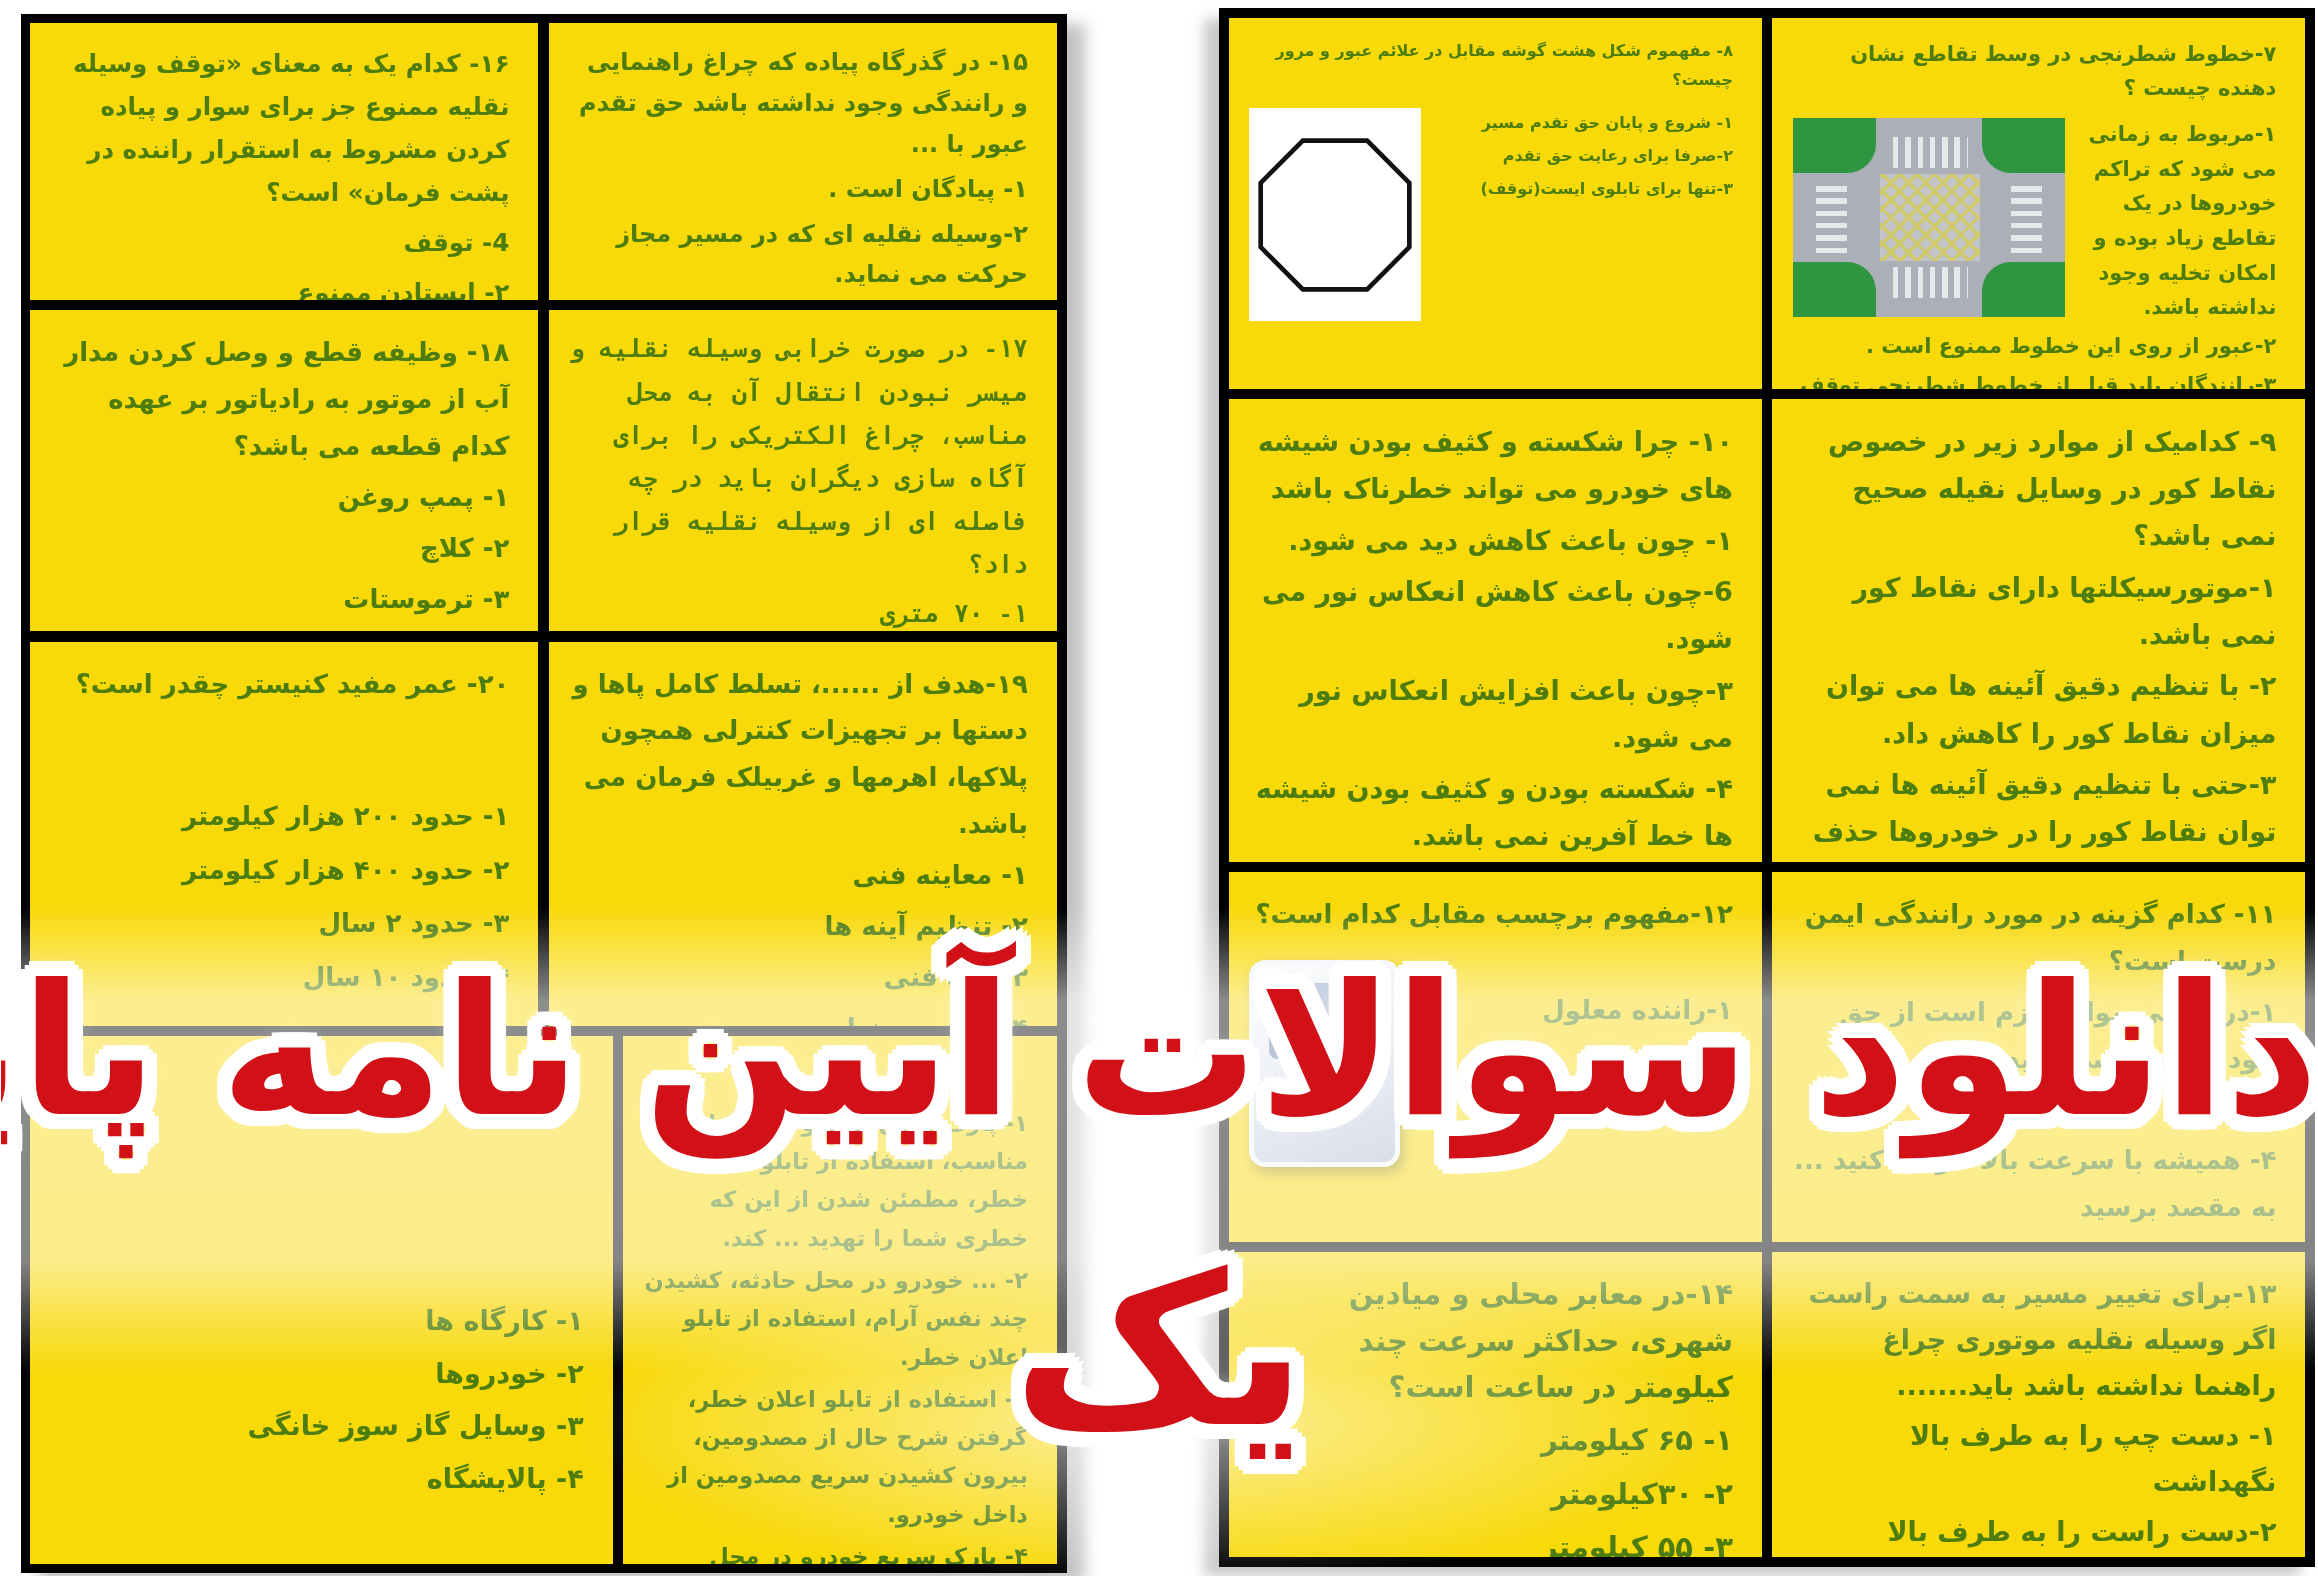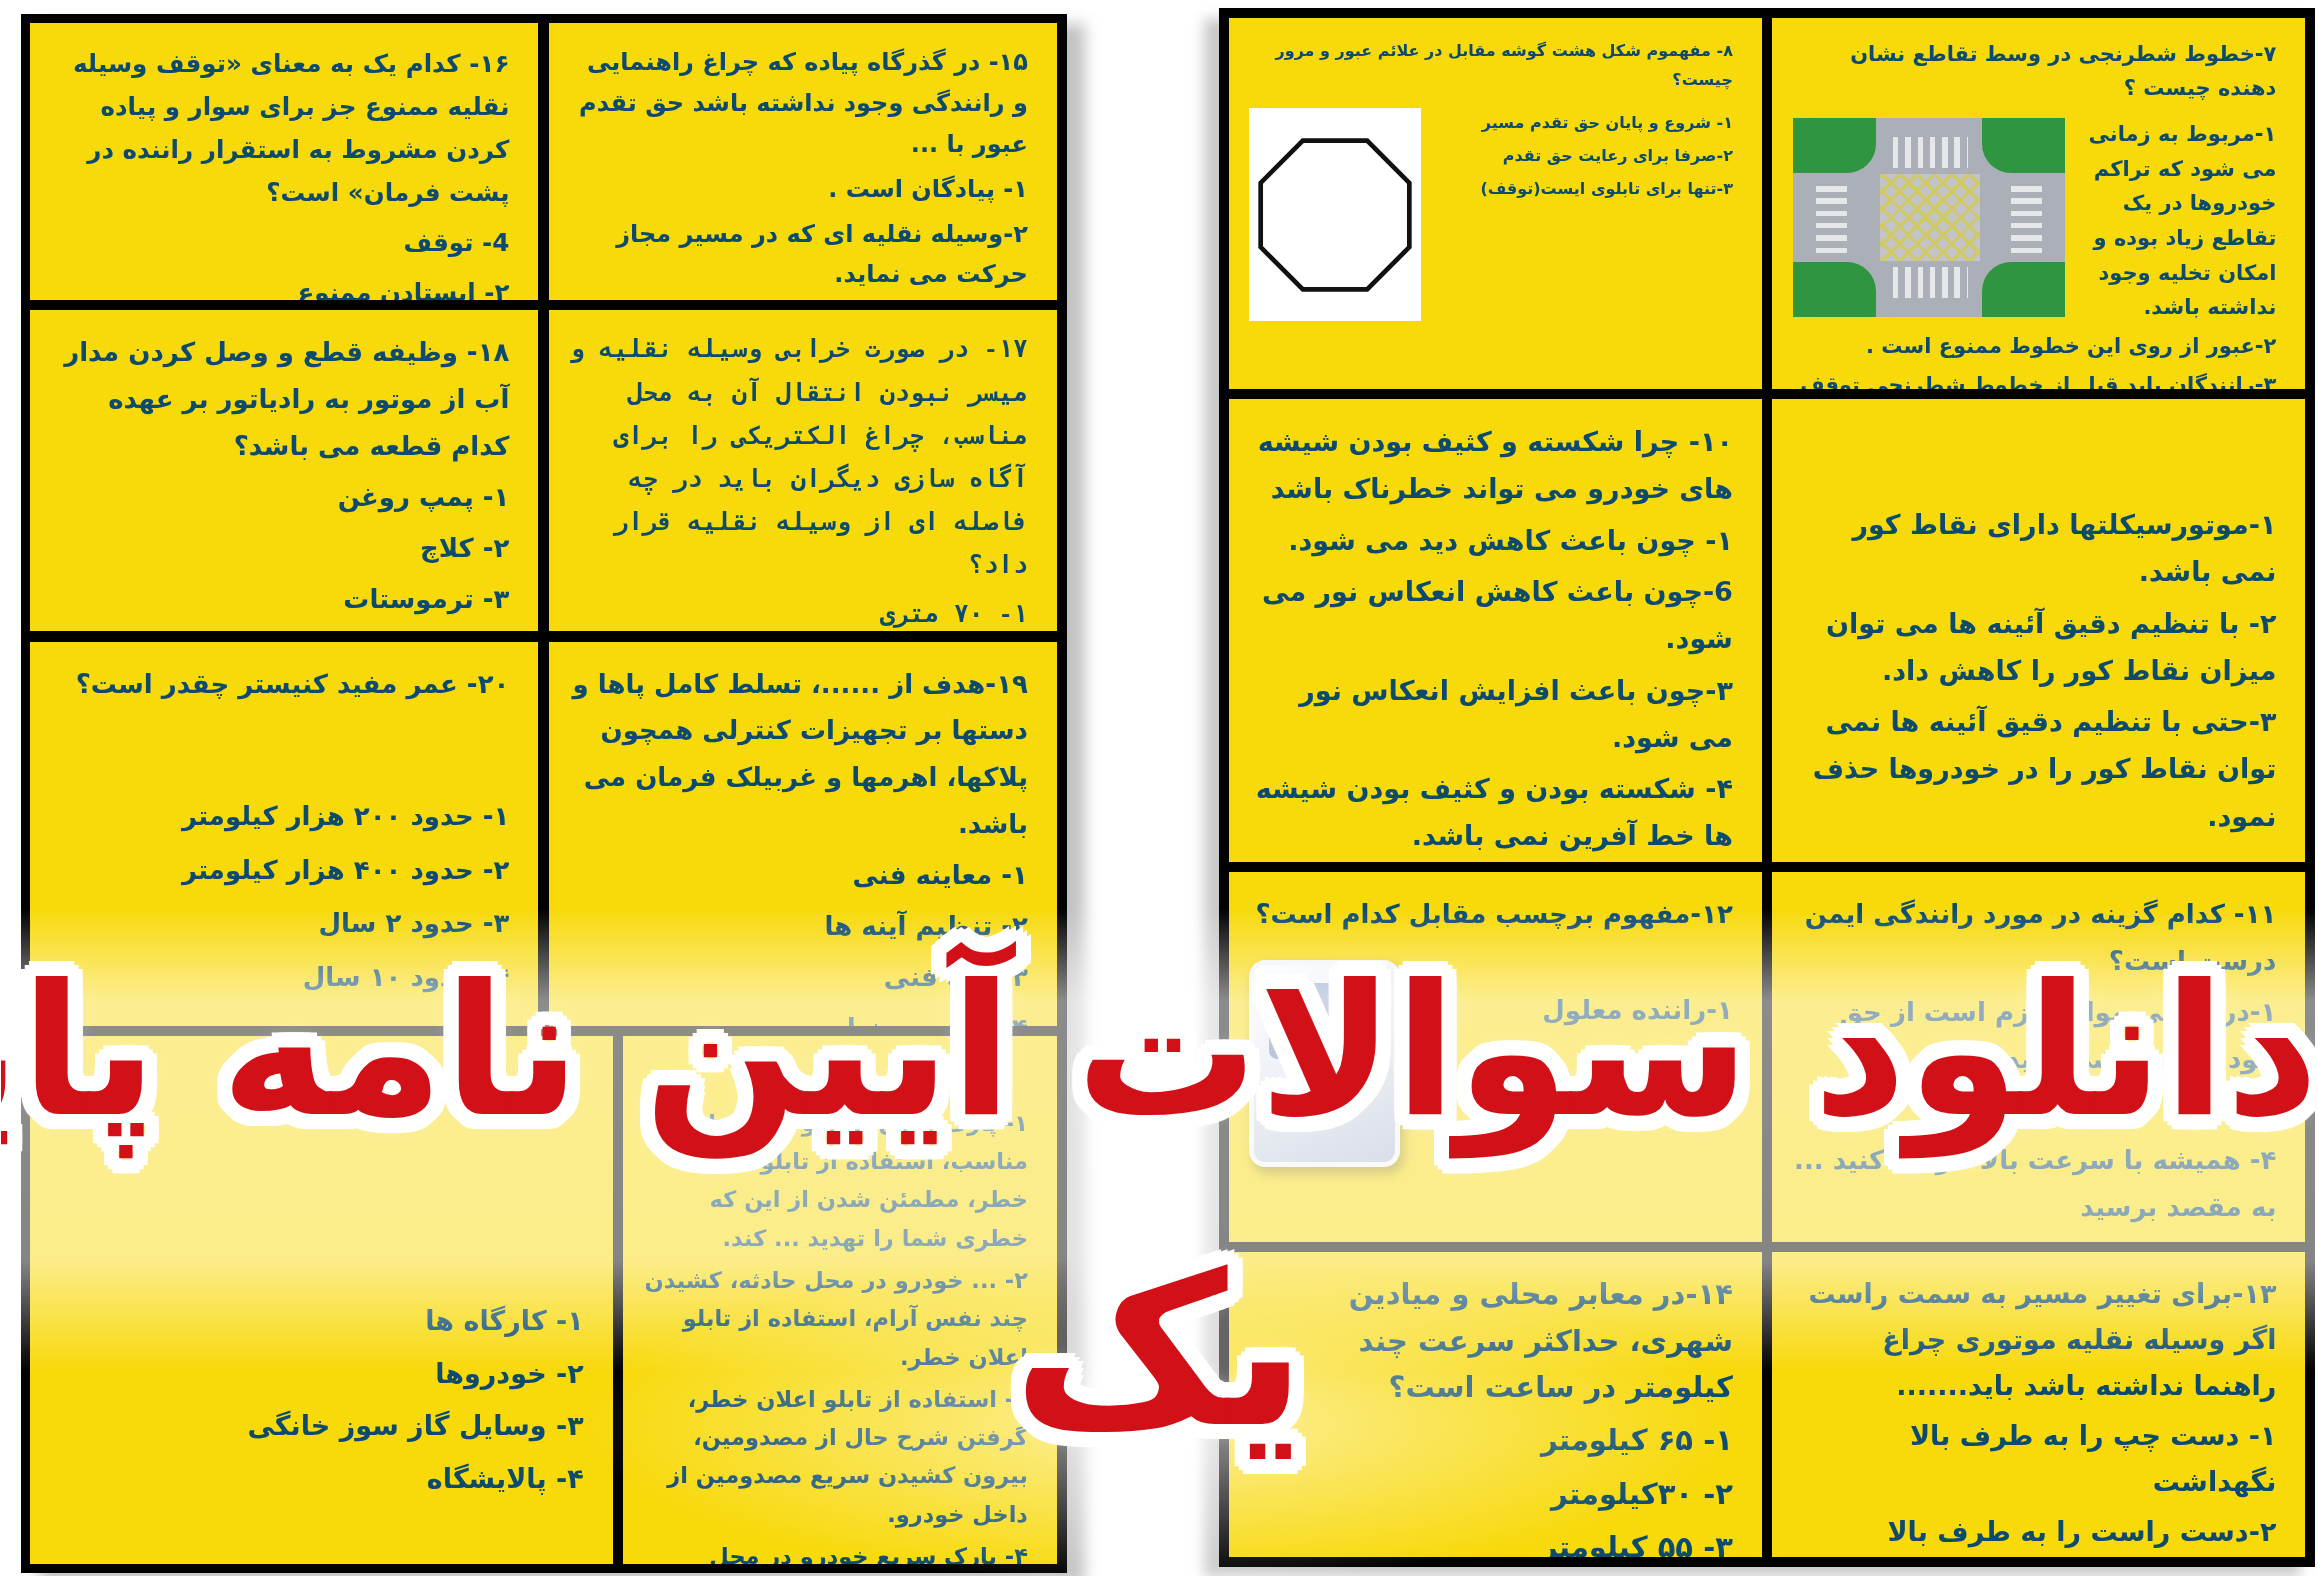--- a/index.html
+++ b/index.html
@@ -23,21 +23,21 @@
   #page-left .r4{height:528px;}
   #page-left .r4 .cell-narrow{flex:0 0 434px;}
   
   #page-right .r1{height:371px;}
   #page-right .r2{height:463px;}
   #page-right .r3{height:370px;}
   #page-right .r4{height:305px;}
 
   
   .cell{
-    background:#f8d90a;color:#0c4a6e;font-weight:700;
+    background:#f8d90a;color:#4d7c0f;font-weight:700;
     box-sizing:border-box;padding:19px 29px 18px 20.5px;
     display:flex;flex-direction:column;overflow:hidden;
     line-height:1.8;text-align:right;
   }
   .qt{white-space:pre-line;}
   .body{margin-top:auto;}
   .opt{margin:4.1px 0;}
   
   .cq7{font-size:21px;line-height:1.65;}
   .cq8{font-size:16px;}
@@ -147,20 +147,21 @@
         <div class="opt">۱- شروع و پایان حق تقدم مسیر</div>
         <div class="opt">۲-صرفا برای رعایت حق تقدم</div>
         <div class="opt">۳-تنها برای تابلوی ایست(توقف)</div>
 
       </div>
     </div>
   </div>
 
   <div class="prow r2">
     <div class="cell cq9">
+      <div class="qt">۹- کدامیک از موارد زیر در خصوص نقاط کور در وسایل نقیله صحیح نمی باشد؟</div>
       <div class="body">
         <div class="opt">۱-موتورسیکلتها دارای نقاط کور نمی باشد.</div>
         <div class="opt">۲- با تنظیم دقیق آئینه ها می توان میزان نقاط کور را کاهش داد.</div>
         <div class="opt">۳-حتی با تنظیم دقیق آئینه ها نمی توان نقاط کور را در خودروها حذف نمود.</div>
 
       </div>
     </div>
     <div class="cell cq10">
       <div class="qt">۱۰- چرا شکسته و کثیف بودن شیشه های خودرو می تواند خطرناک باشد</div>
       <div class="body">

